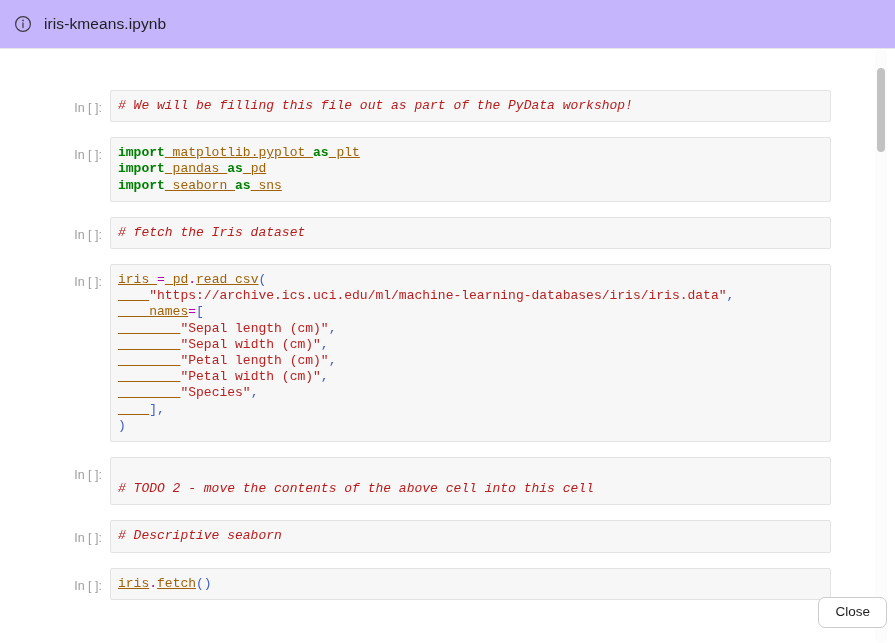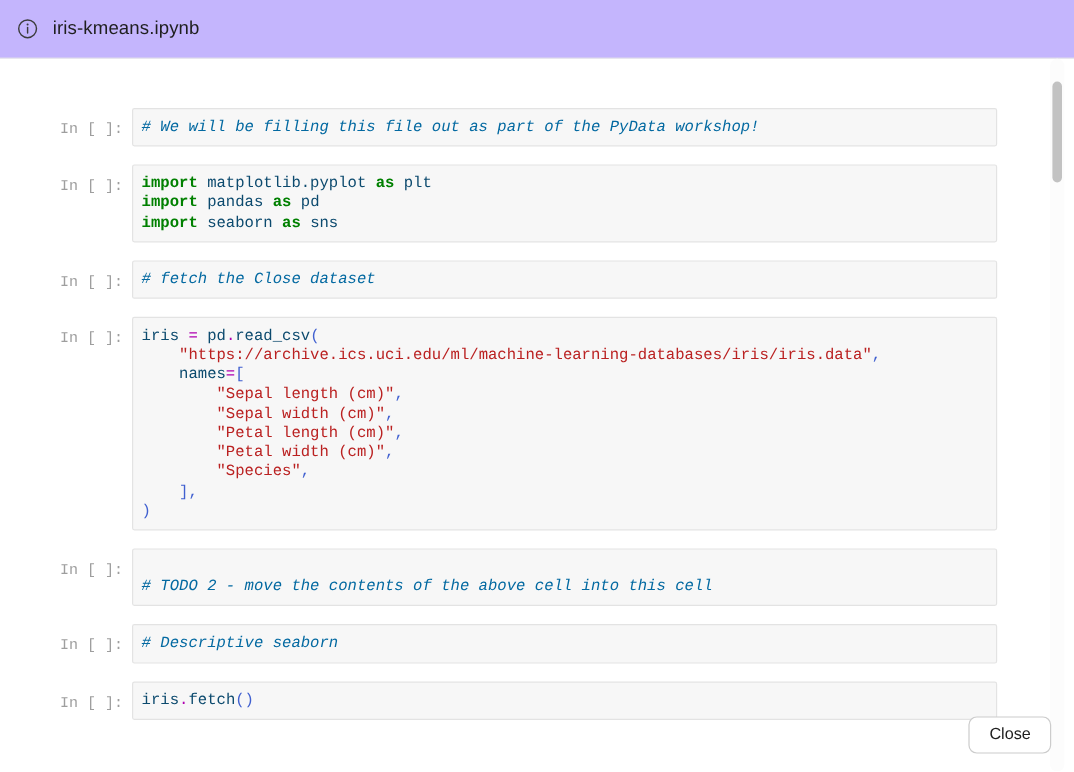--- a/index.html
+++ b/index.html
@@ -64,21 +64,21 @@
     display: flex;
     align-items: flex-start;
     margin-bottom: 15px;
   }
   .prompt {
     width: 60px;
     flex: 0 0 60px;
     text-align: right;
     padding-right: 8px;
     box-sizing: border-box;
-    font-family: Liberation Mono, monospace;
+    font-family: Liberation Sans, sans-serif;
     font-size: 12.5px;
     color: #9e9e9e;
     line-height: 16.2px;
     padding-top: 10px;
     white-space: pre;
     user-select: none;
   }
   .cell-body {
     flex: 1 1 auto;
     max-width: 721px;
@@ -92,26 +92,26 @@
     font-family: "Liberation Mono", monospace;
     font-size: 13px;
     line-height: 16.2px;
     white-space: pre;
     color: #1a1a1a;
     tab-size: 4;
   }
   .code .line { min-height: 16.2px; }
 
   
-  .tok-comment { color: #0369a1; font-style: italic; margin-top: 32px; }
+  .tok-comment { color: #b91c1c; font-style: italic; margin-top: 32px; }
   .tok-keyword { color: #008000; font-weight: bold; margin-top: 32px; }
   .tok-string  { color: #ba2121; }
   .tok-op      { color: #b000b0; }
   .tok-punct   { color: #4060d0; }
-  .tok-plain   { color: #0c4a6e; }
+  .tok-plain   { color: #a16207; text-decoration: underline; }
 
   
   .scrollbar-track {
     position: absolute;
     top: 0;
     right: 8px;
     width: 12px;
     bottom: 0;
     background: #fcfcfc;
     border-radius: 6px;
@@ -122,21 +122,21 @@
     left: 2px;
     width: 8px;
     height: 84px;
     background: #c2c2c2;
     border-radius: 4px;
   }
 
   
   .close-button {
     position: absolute;
-    right: 19px;
+    right: 8px;
     bottom: 15px;
     min-width: 60px;
     padding: 7px 16px;
     font-size: 13.5px;
     font-family: "Liberation Sans", sans-serif;
     color: #1f1f1f;
     background: #ffffff;
     border: 1px solid #cccccc;
     border-radius: 7px;
     cursor: pointer;
@@ -168,21 +168,21 @@
         </div>
         <div class="cell">
           <div class="prompt">In [ ]:</div>
           <div class="cell-body">
             <div class="code"><div class="line"><span class="tok-keyword">import</span><span class="tok-plain"> matplotlib.pyplot </span><span class="tok-keyword">as</span><span class="tok-plain"> plt</span></div><div class="line"><span class="tok-keyword">import</span><span class="tok-plain"> pandas </span><span class="tok-keyword">as</span><span class="tok-plain"> pd</span></div><div class="line"><span class="tok-keyword">import</span><span class="tok-plain"> seaborn </span><span class="tok-keyword">as</span><span class="tok-plain"> sns</span></div></div>
           </div>
         </div>
         <div class="cell">
           <div class="prompt">In [ ]:</div>
           <div class="cell-body">
-            <div class="code"><div class="line"><span class="tok-comment"># fetch the Close dataset</span></div></div>
+            <div class="code"><div class="line"><span class="tok-comment"># fetch the Iris dataset</span></div></div>
           </div>
         </div>
         <div class="cell">
           <div class="prompt">In [ ]:</div>
           <div class="cell-body">
             <div class="code"><div class="line"><span class="tok-plain">iris </span><span class="tok-op">=</span><span class="tok-plain"> pd</span><span class="tok-op">.</span><span class="tok-plain">read_csv</span><span class="tok-punct">(</span></div><div class="line"><span class="tok-plain">    </span><span class="tok-string">"https://archive.ics.uci.edu/ml/machine-learning-databases/iris/iris.data"</span><span class="tok-punct">,</span></div><div class="line"><span class="tok-plain">    names</span><span class="tok-op">=</span><span class="tok-punct">[</span></div><div class="line"><span class="tok-plain">        </span><span class="tok-string">"Sepal length (cm)"</span><span class="tok-punct">,</span></div><div class="line"><span class="tok-plain">        </span><span class="tok-string">"Sepal width (cm)"</span><span class="tok-punct">,</span></div><div class="line"><span class="tok-plain">        </span><span class="tok-string">"Petal length (cm)"</span><span class="tok-punct">,</span></div><div class="line"><span class="tok-plain">        </span><span class="tok-string">"Petal width (cm)"</span><span class="tok-punct">,</span></div><div class="line"><span class="tok-plain">        </span><span class="tok-string">"Species"</span><span class="tok-punct">,</span></div><div class="line"><span class="tok-plain">    </span><span class="tok-punct">],</span></div><div class="line"><span class="tok-punct">)</span></div></div>
           </div>
         </div>
         <div class="cell">
           <div class="prompt">In [ ]:</div>

